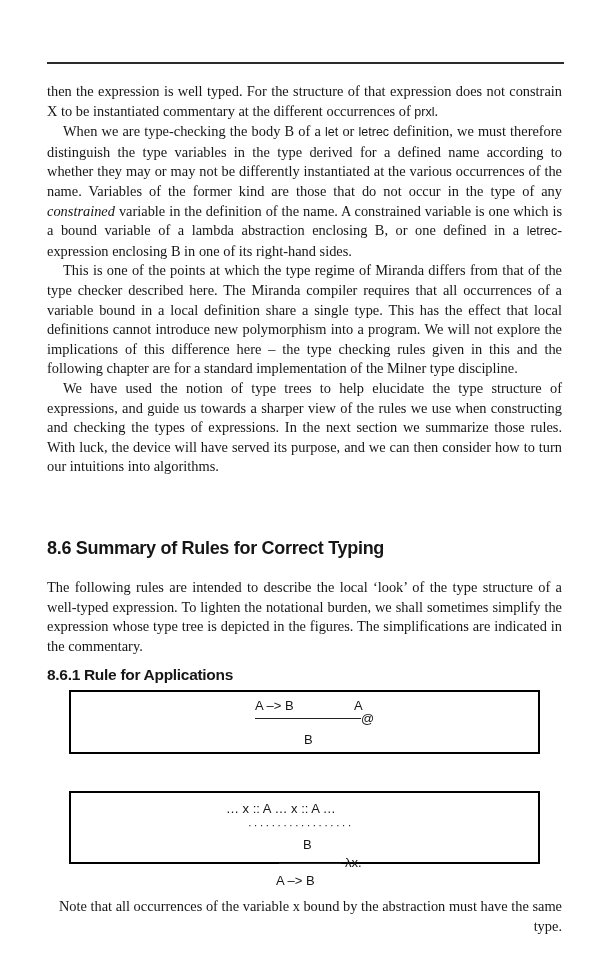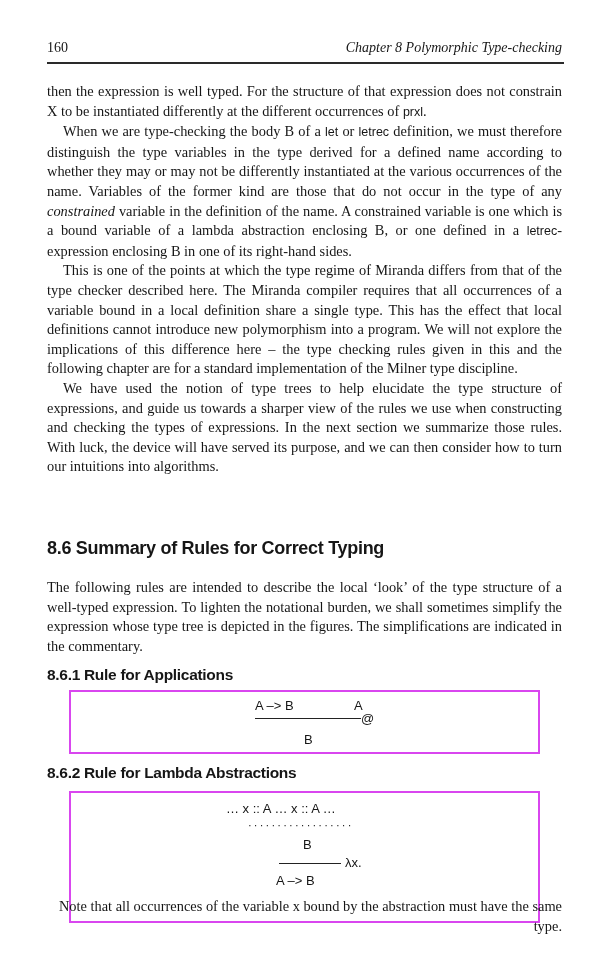--- a/index.html
+++ b/index.html
@@ -36,43 +36,39 @@
     font-weight: bold; font-size: 18px; letter-spacing: -0.3px;
   }
   .subsection-heading {
     position: absolute; left: 47px;
     font-family: "Liberation Sans", "DejaVu Sans", sans-serif;
     font-size: 15.5px; letter-spacing: -0.3px; font-weight: bold;
   }
 
   .rule-box {
     position: absolute; left: 69px; width: 471px;
-    border: 2px solid #d946ef; box-sizing: border-box;
+    border: 2px solid #000000; box-sizing: border-box;
   }
   .mono-ish {
     position: absolute; font-family: "Liberation Sans", "DejaVu Sans", sans-serif;
     font-size: 13px; white-space: pre;
   }
   .hline { position: absolute; height: 1.4px; background: #222; }
   .dots { position: absolute; font-family: "Liberation Sans", "DejaVu Sans", sans-serif;
     font-size: 11px; letter-spacing: 2.2px; white-space: pre; }
 </style>
 </head>
 <body>
 
 <div class="page">
 
-  <div class="running-head">
-    <span class="page-num">160</span>
-    <span class="chapter-title">Chapter 8  Polymorphic Type-checking</span>
-  </div>
   <div class="head-rule"></div>
 
   <div class="body-text" style="top:82px;">
-    <p><span>then the expression is well typed. For the structure of that expression does not constrain X to be instantiated differently at the different occurrences of </span><span class="sans-small">prxl</span><span>.</span></p>
+    <p><span>then the expression is well typed. For the structure of that expression does not constrain X to be instantiated commentary at the different occurrences of </span><span class="sans-small">prxl</span><span>.</span></p>
     <p class="indent"><span>When we are type-checking the body B of a </span><span class="sans-small">let</span><span> or </span><span class="sans-small">letrec</span><span> definition, we must therefore distinguish the type variables in the type derived for a defined name according to whether they may or may not be differently instantiated at the various occurrences of the name. Variables of the former kind are those that do not occur in the type of any </span><em>constrained</em><span> variable in the definition of the name. A constrained variable is one which is a bound variable of a lambda abstraction enclosing B, or one defined in a </span><span class="sans-small">letrec</span><span>-expression enclosing B in one of its right-hand sides.</span></p>
     <p class="indent">This is one of the points at which the type regime of Miranda differs from that of the type checker described here. The Miranda compiler requires that all occurrences of a variable bound in a local definition share a single type. This has the effect that local definitions cannot introduce new polymorphism into a program. We will not explore the implications of this difference here – the type checking rules given in this and the following chapter are for a standard implementation of the Milner type discipline.</p>
     <p class="indent">We have used the notion of type trees to help elucidate the type structure of expressions, and guide us towards a sharper view of the rules we use when constructing and checking the types of expressions. In the next section we summarize those rules. With luck, the device will have served its purpose, and we can then consider how to turn our intuitions into algorithms.</p>
   </div>
 
   <div class="section-heading">8.6  Summary of Rules for Correct Typing</div>
 
   <div class="body-text" style="top:578px;">
     <p>The following rules are intended to describe the local ‘look’ of the type structure of a well-typed expression. To lighten the notational burden, we shall sometimes simplify the expression whose type tree is depicted in the figures. The simplifications are indicated in the commentary.</p>
   </div>
@@ -80,23 +76,22 @@
   <div class="subsection-heading" style="top:666px;">8.6.1  Rule for Applications</div>
 
   <div class="rule-box" style="top:690px; height:64px;">
     <span class="mono-ish" style="left:184px; top:6px;">A –&gt; B</span>
     <span class="mono-ish" style="left:283px; top:6px;">A</span>
     <div class="hline" style="left:184px; top:26px; width:106px;"></div>
     <span class="mono-ish" style="left:290px; top:19px;">@</span>
     <span class="mono-ish" style="left:233px; top:40px;">B</span>
   </div>
 
-  <div class="subsection-heading" style="top:764px;">8.6.2  Rule for Lambda Abstractions</div>
 
-  <div class="rule-box" style="top:791px; height:132px;">
+  <div class="rule-box" style="top:791px; height:73px;">
     <span class="mono-ish" style="left:155px; top:8px;">… x :: A … x :: A …</span>
     <span class="dots" style="left:177px; top:26px;">··················</span>
     <span class="mono-ish" style="left:232px; top:44px;">B</span>
     <div class="hline" style="left:208px; top:70px; width:62px;"></div>
     <span class="mono-ish" style="left:274px; top:62px;">λx.</span>
     <span class="mono-ish" style="left:205px; top:80px;">A –&gt; B</span>
   </div>
 
   <div class="body-text" style="top:897px;">
     <p style="text-align:right;">Note that all occurrences of the variable x bound by the abstraction must have the same type.</p>

